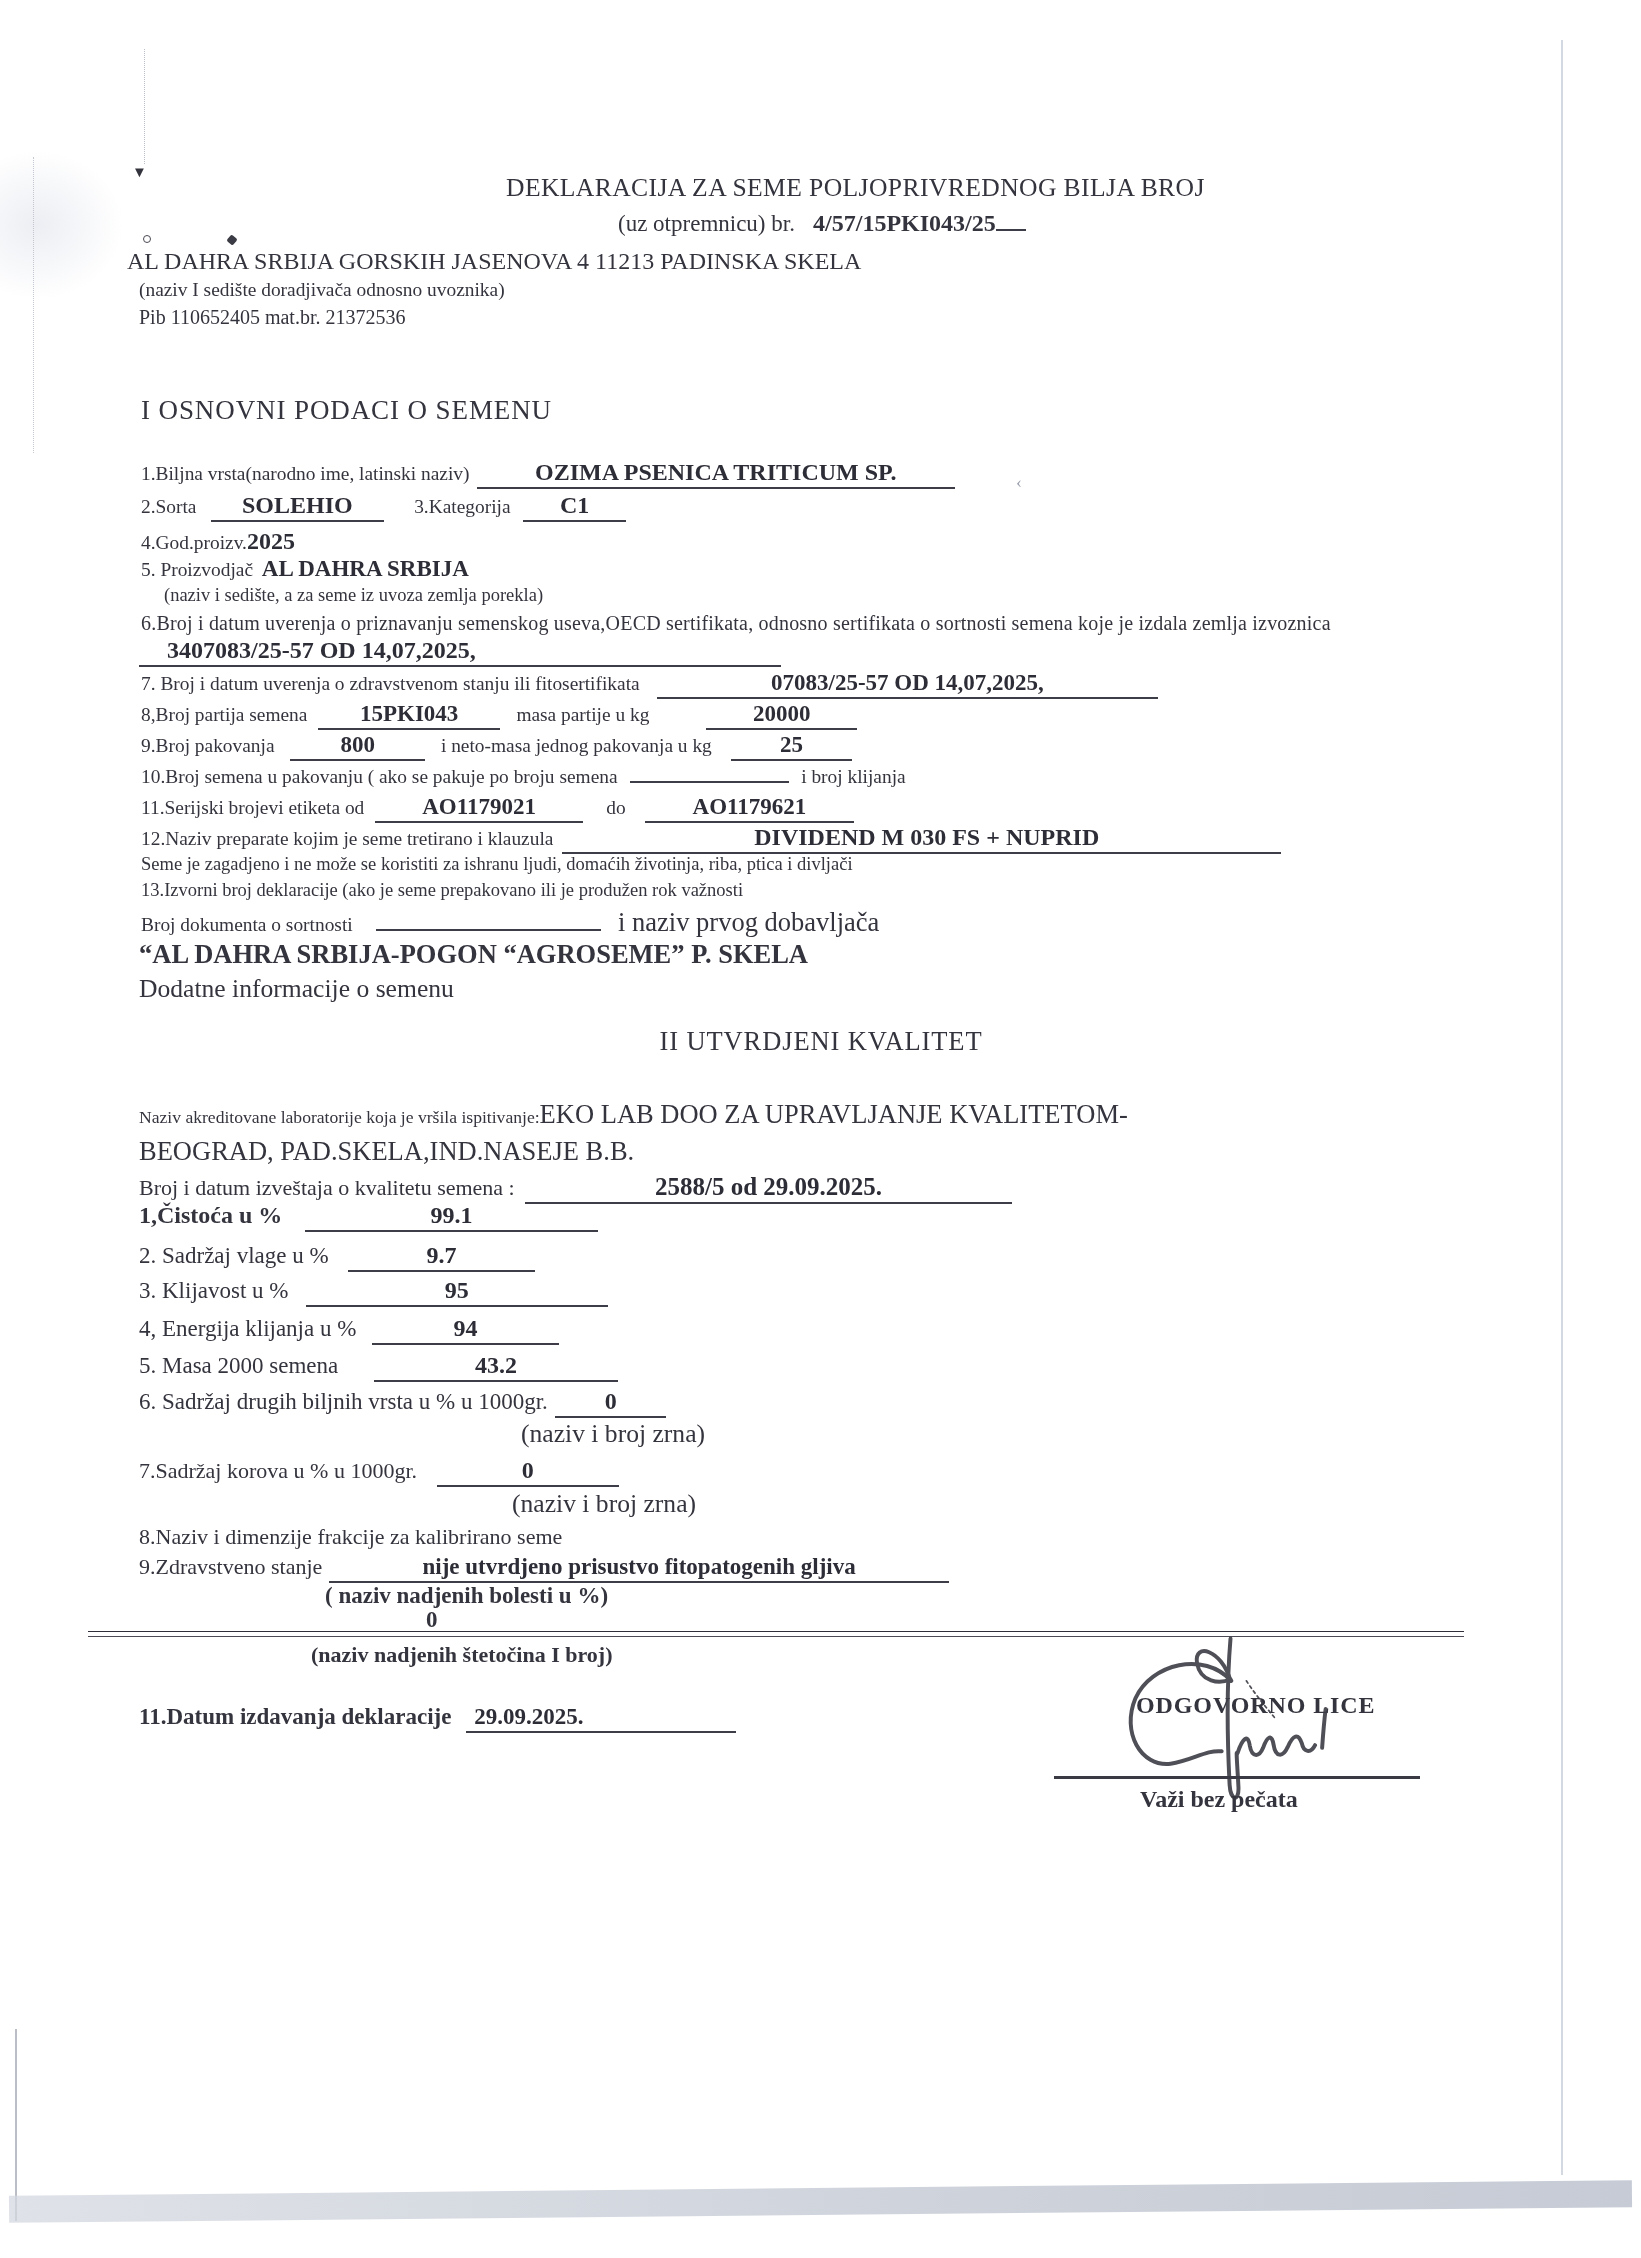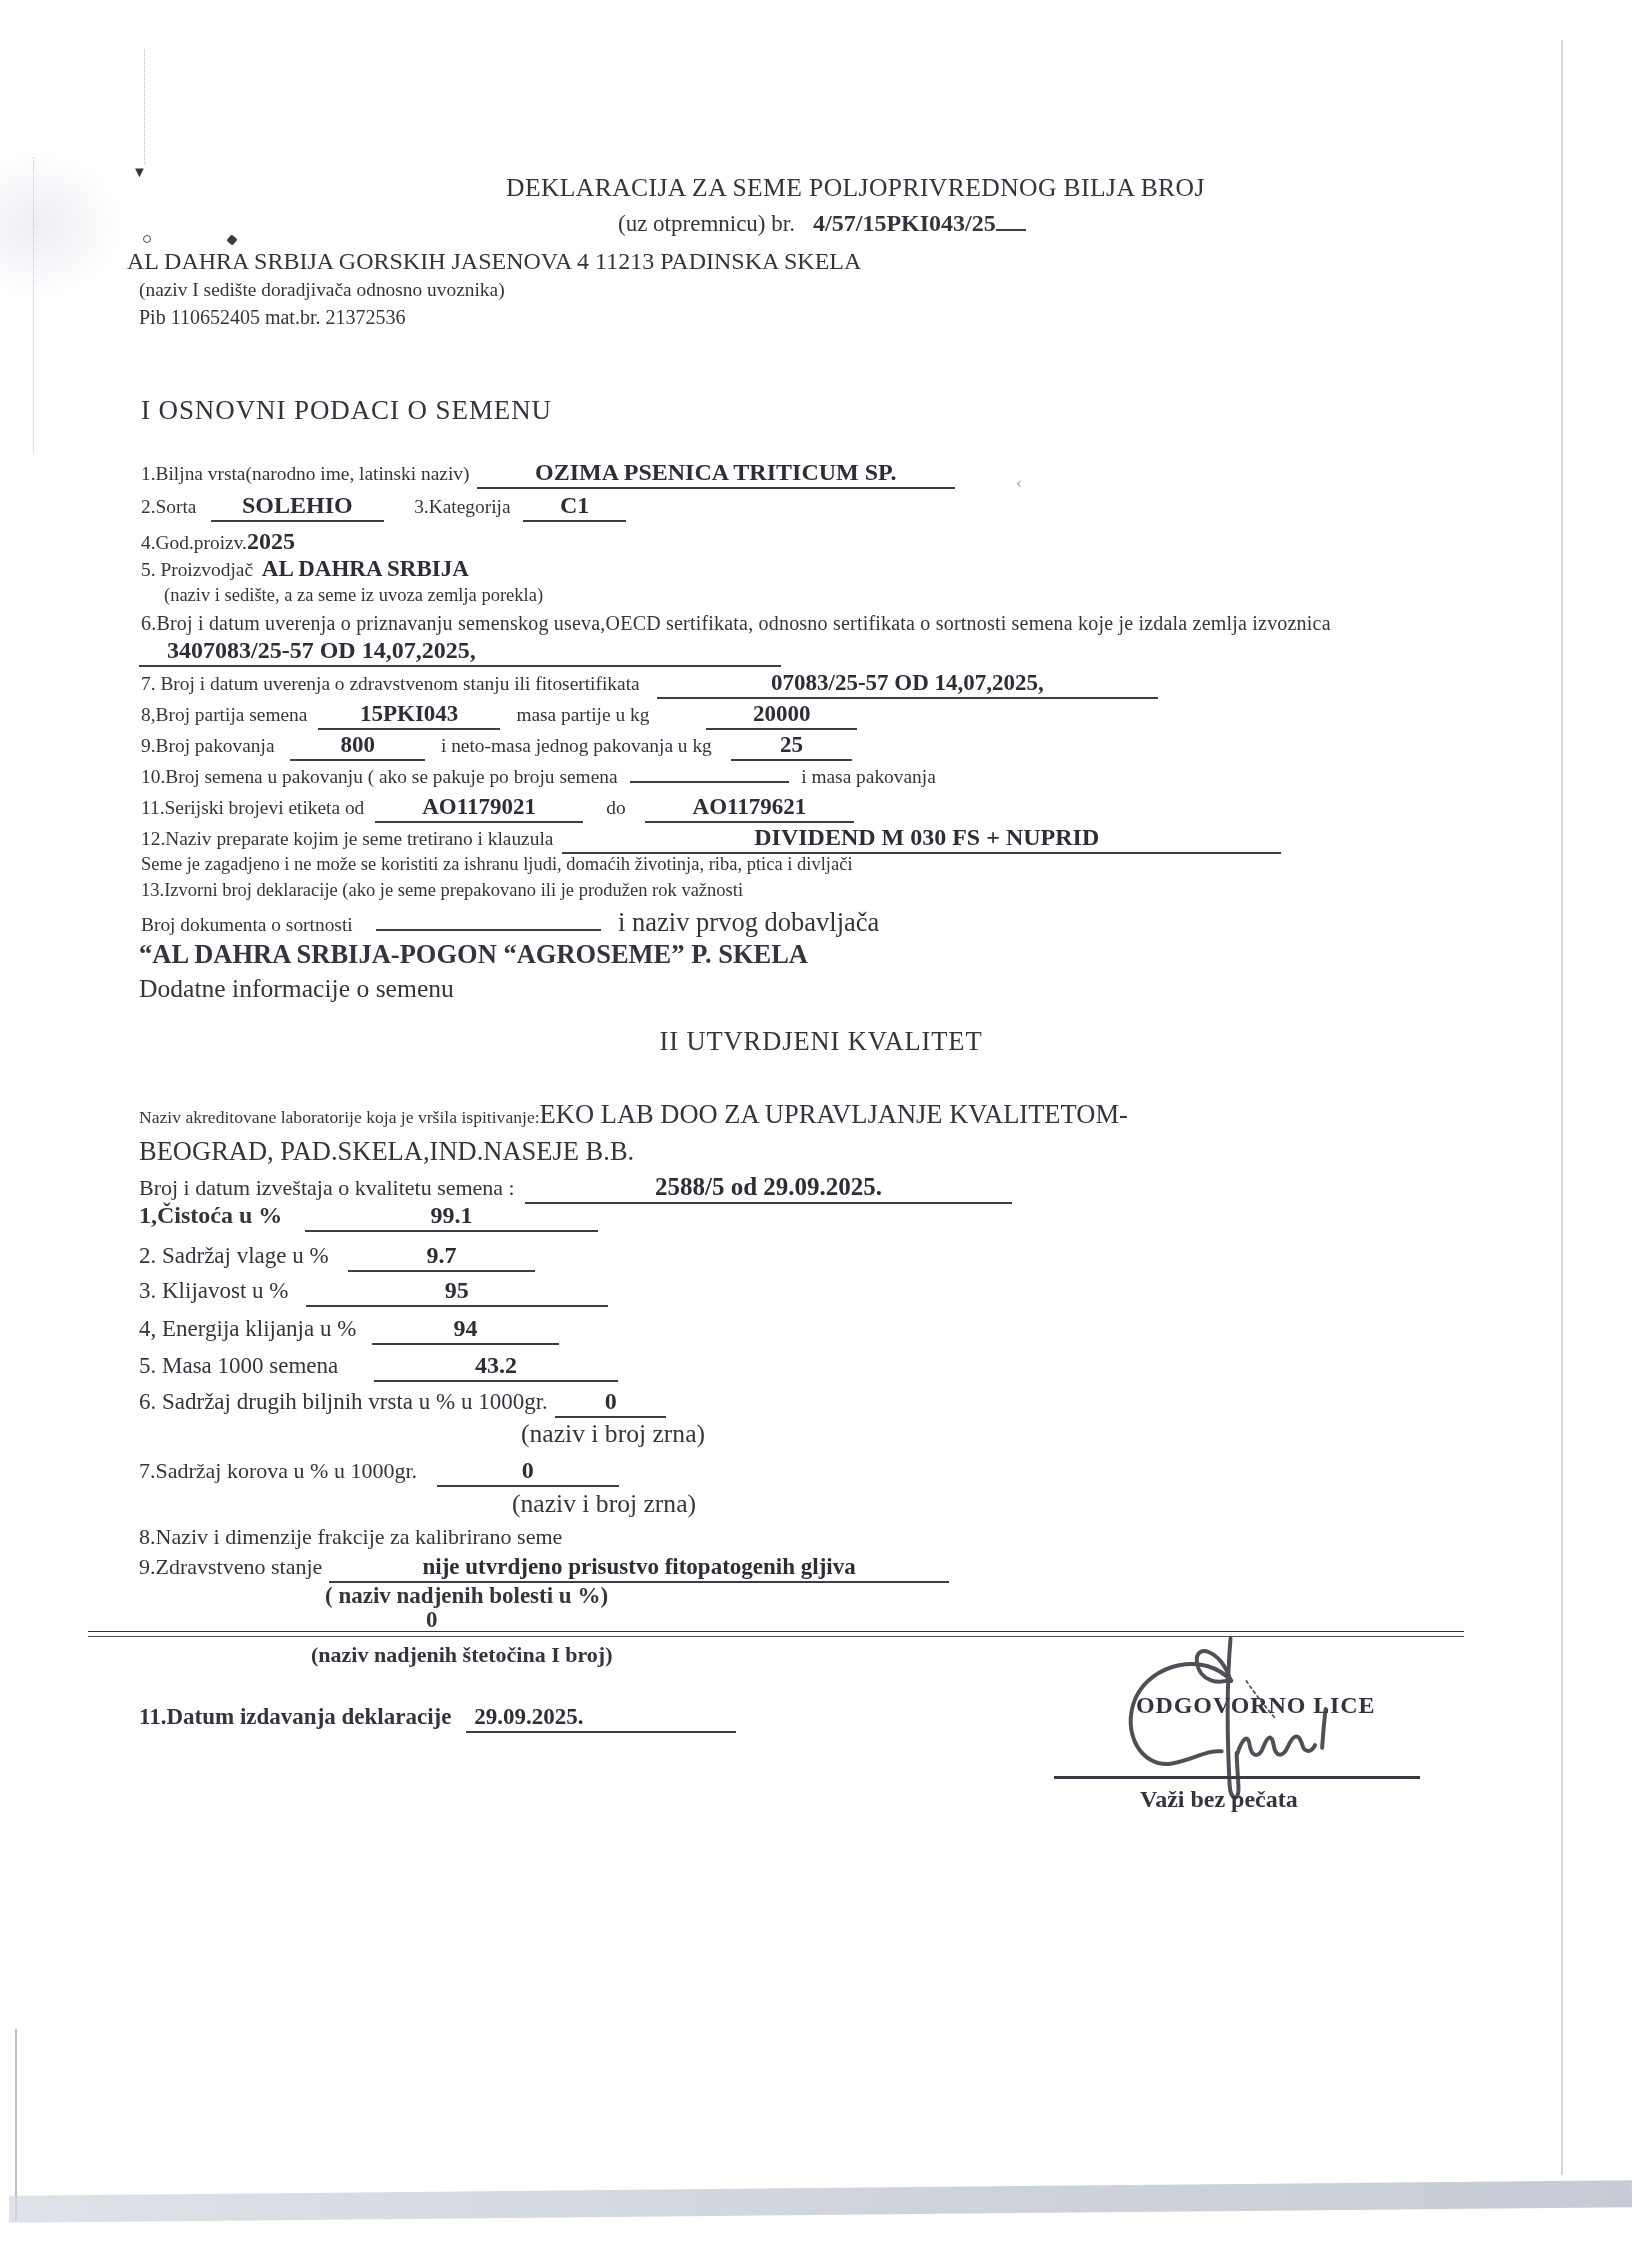--- a/index.html
+++ b/index.html
@@ -90,21 +90,21 @@
   <div class="t" style="left:141px;top:732px;">
     <span class="lbl">9.Broj pakovanja</span>
     <span class="uv" style="font-size:23px;width:124px;margin-left:12.4px;">800</span>
     <span class="lbl" style="margin-left:12.4px;">i neto-masa jednog pakovanja u kg</span>
     <span class="uv" style="font-size:23px;width:110px;margin-left:16px;">25</span>
   </div>
 
   <div class="t" style="left:141px;top:766px;">
     <span class="lbl">10.Broj semena u pakovanju ( ako se pakuje po broju semena</span>
     <span class="ub" style="width:159px;margin-left:8.8px;"></span>
-    <span class="lbl" style="margin-left:8.8px;">i masa pakovanja</span>
+    <span class="lbl" style="margin-left:8.8px;">i broj klijanja</span>
   </div>
 
   <div class="t" style="left:141px;top:794px;">
     <span class="lbl">11.Serijski brojevi etiketa  od</span>
     <span class="uv" style="font-size:23px;width:198px;margin-left:7px;">AO1179021</span>
     <span class="lbl" style="margin-left:19.4px;">do</span>
     <span class="uv" style="font-size:23px;width:198px;margin-left:16px;">AO1179621</span>
   </div>
 
   <div class="t" style="left:141px;top:824px;">
@@ -145,21 +145,21 @@
   </div>
   <div class="t" style="left:139px;top:1277px;">
     <span style="font-size:23px;">3. Klijavost u %</span>
     <span class="uv" style="font-size:24px;width:291px;margin-left:14px;">95</span>
   </div>
   <div class="t" style="left:139px;top:1315px;">
     <span style="font-size:23px;">4, Energija klijanja u %</span>
     <span class="uv" style="font-size:24px;width:176px;margin-left:12.4px;">94</span>
   </div>
   <div class="t" style="left:139px;top:1352px;">
-    <span style="font-size:23px;">5. Masa 1000 semena</span>
+    <span style="font-size:23px;">5. Masa 2000 semena</span>
     <span class="uv" style="font-size:24px;width:234px;margin-left:32px;">43.2</span>
   </div>
   <div class="t" style="left:139px;top:1388px;">
     <span style="font-size:23px;">6. Sadržaj drugih biljnih vrsta u % u 1000gr.</span>
     <span class="uv" style="font-size:24px;width:101px;margin-left:3.5px;">0</span>
   </div>
   <div class="t" style="left:521px;top:1419px;font-size:25.6px;">(naziv i broj zrna)</div>
   <div class="t" style="left:139px;top:1457px;">
     <span style="font-size:22px;">7.Sadržaj korova u % u 1000gr.</span>
     <span class="uv" style="font-size:24px;width:172px;margin-left:16px;">0</span>

